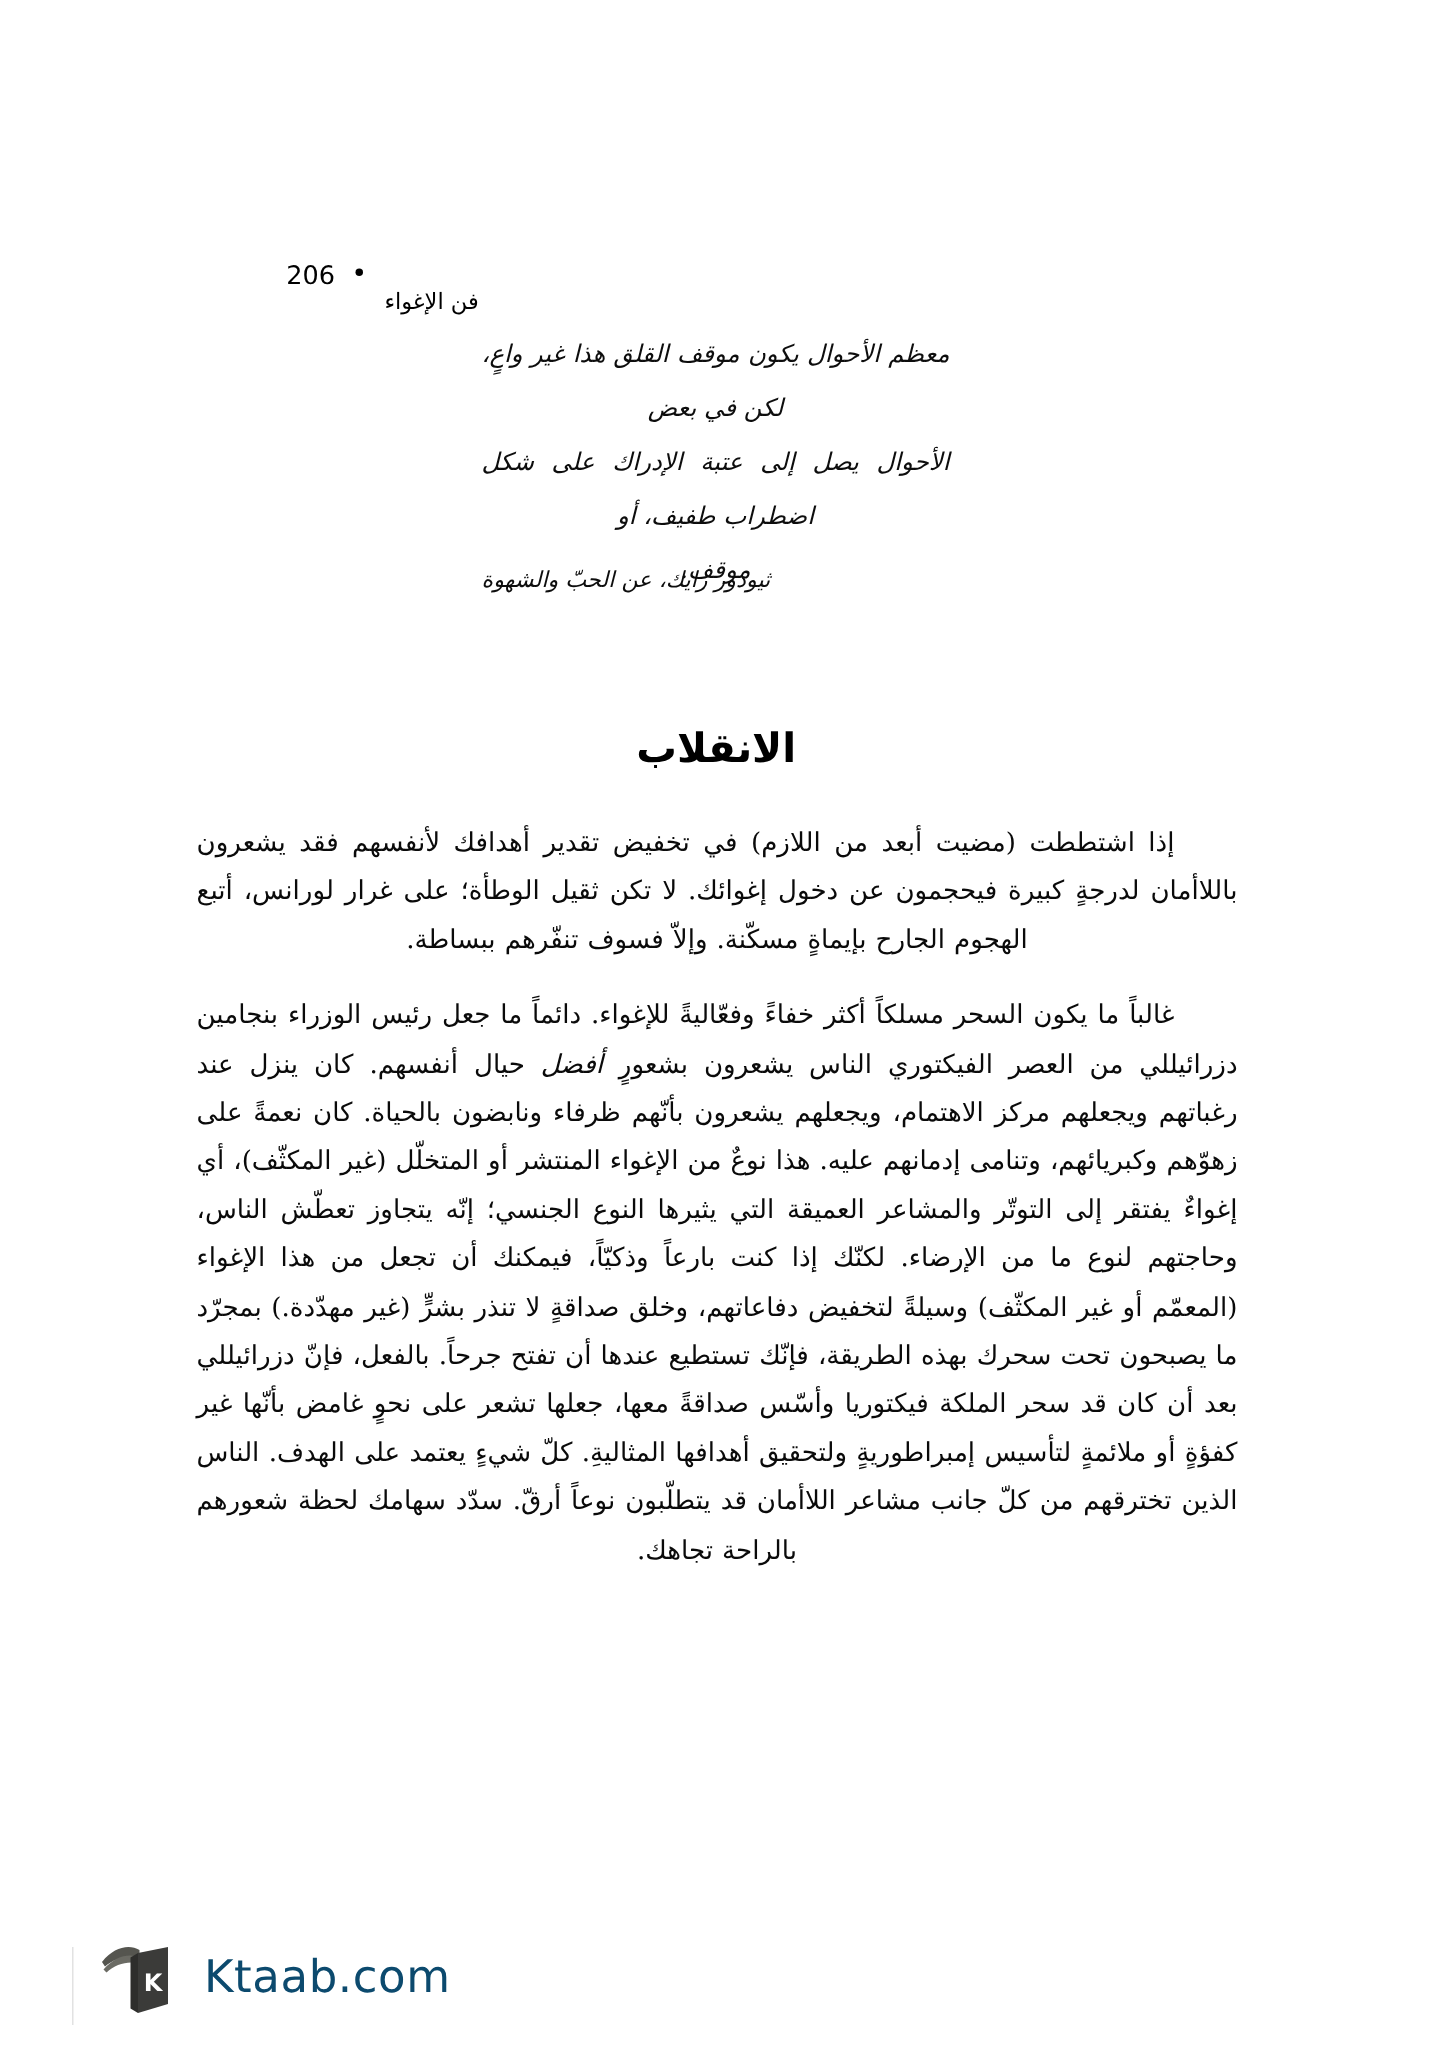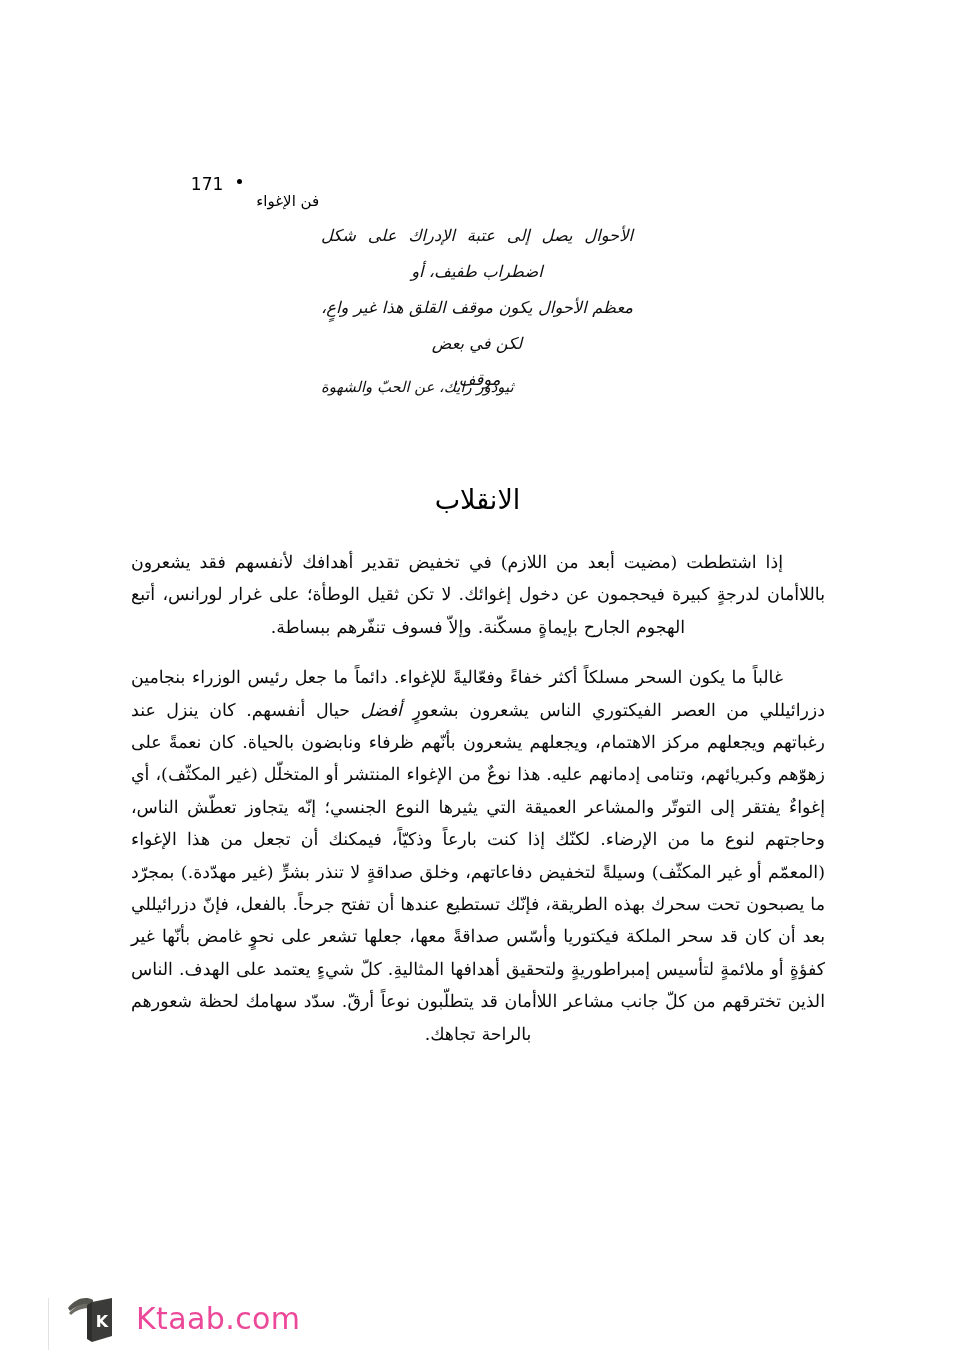--- a/index.html
+++ b/index.html
@@ -92,21 +92,21 @@
 
   
   .section-heading {
     position: absolute;
     top: 462px;
     left: 0;
     right: 0;
     text-align: center;
     direction: rtl;
     font-family: "DejaVu Sans", sans-serif;
-    font-weight: normal;
+    font-weight: bold;
     font-size: 27px;
     letter-spacing: 0.3px;
     color: #000;
   }
 
   
   .body-col {
     position: absolute;
     top: 528px;
     right: 112px;
@@ -144,21 +144,21 @@
   }
   .wm-mark {
     position: relative;
     width: 62px;
     height: 62px;
     flex: none;
   }
   .wm-text {
     font-family: "DejaVu Sans", sans-serif;
     font-size: 30px;
-    color: #ec4899;
+    color: #0c4a6e;
     letter-spacing: 0.4px;
     line-height: 1;
     position: relative;
     top: 2px;
   }
   .wm-rule {
     position: absolute;
     left: 48px;
     bottom: 20px;
     width: 1px;
@@ -168,27 +168,27 @@
 </style>
 </head>
 <body>
 
 <div class="page">
 
   <div class="running-head">
     <span class="rh-inner">
       <span class="rh-title">فن الإغواء</span>
       <span class="rh-dot"></span>
-      <span class="rh-folio">171</span>
+      <span class="rh-folio">206</span>
     </span>
   </div>
 
   <div class="epigraph">
+    <span class="eg-line">معظم الأحوال يكون موقف القلق هذا غير واعٍ، لكن في بعض</span>
     <span class="eg-line">الأحوال يصل إلى عتبة الإدراك على شكل اضطراب طفيف، أو</span>
-    <span class="eg-line">معظم الأحوال يكون موقف القلق هذا غير واعٍ، لكن في بعض</span>
     <span class="eg-line">موقف.</span>
   </div>
   <div class="epigraph-attrib">ثيودور رايك، عن الحبّ والشهوة</div>
 
   <h2 class="section-heading">الانقلاب</h2>
 
   <div class="body-col">
     <p class="para first">إذا اشتططت (مضيت أبعد من اللازم) في تخفيض تقدير أهدافك لأنفسهم فقد يشعرون باللاأمان لدرجةٍ كبيرة فيحجمون عن دخول إغوائك. لا تكن ثقيل الوطأة؛ على غرار لورانس، أتبع الهجوم الجارح بإيماةٍ مسكّنة. وإلاّ فسوف تنفّرهم ببساطة.</p>
     <p class="para">
       <span>غالباً ما يكون السحر مسلكاً أكثر خفاءً وفعّاليةً للإغواء. دائماً ما جعل رئيس الوزراء بنجامين دزرائيللي من العصر الفيكتوري الناس يشعرون بشعورٍ </span><em>أفضل</em><span> حيال أنفسهم. كان ينزل عند رغباتهم ويجعلهم مركز الاهتمام، ويجعلهم يشعرون بأنّهم ظرفاء ونابضون بالحياة. كان نعمةً على زهوّهم وكبريائهم، وتنامى إدمانهم عليه. هذا نوعٌ من الإغواء المنتشر أو المتخلّل (غير المكثّف)، أي إغواءٌ يفتقر إلى التوتّر والمشاعر العميقة التي يثيرها النوع الجنسي؛ إنّه يتجاوز تعطّش الناس، وحاجتهم لنوع ما من الإرضاء. لكنّك إذا كنت بارعاً وذكيّاً، فيمكنك أن تجعل من هذا الإغواء (المعمّم أو غير المكثّف) وسيلةً لتخفيض دفاعاتهم، وخلق صداقةٍ لا تنذر بشرٍّ (غير مهدّدة.) بمجرّد ما يصبحون تحت سحرك بهذه الطريقة، فإنّك تستطيع عندها أن تفتح جرحاً. بالفعل، فإنّ دزرائيللي بعد أن كان قد سحر الملكة فيكتوريا وأسّس صداقةً معها، جعلها تشعر على نحوٍ غامض بأنّها غير كفؤةٍ أو ملائمةٍ لتأسيس إمبراطوريةٍ ولتحقيق أهدافها المثاليةِ. كلّ شيءٍ يعتمد على الهدف. الناس الذين تخترقهم من كلّ جانب مشاعر اللاأمان قد يتطلّبون نوعاً أرقّ. سدّد سهامك لحظة شعورهم بالراحة تجاهك.</span>

